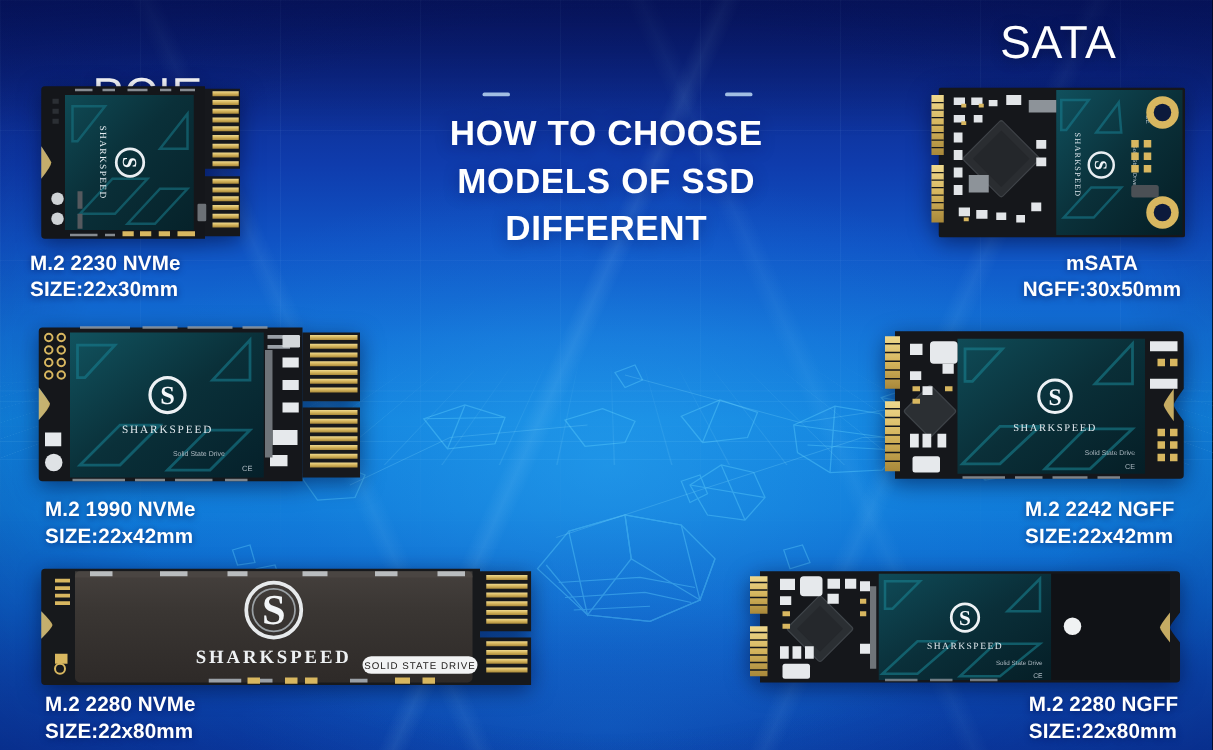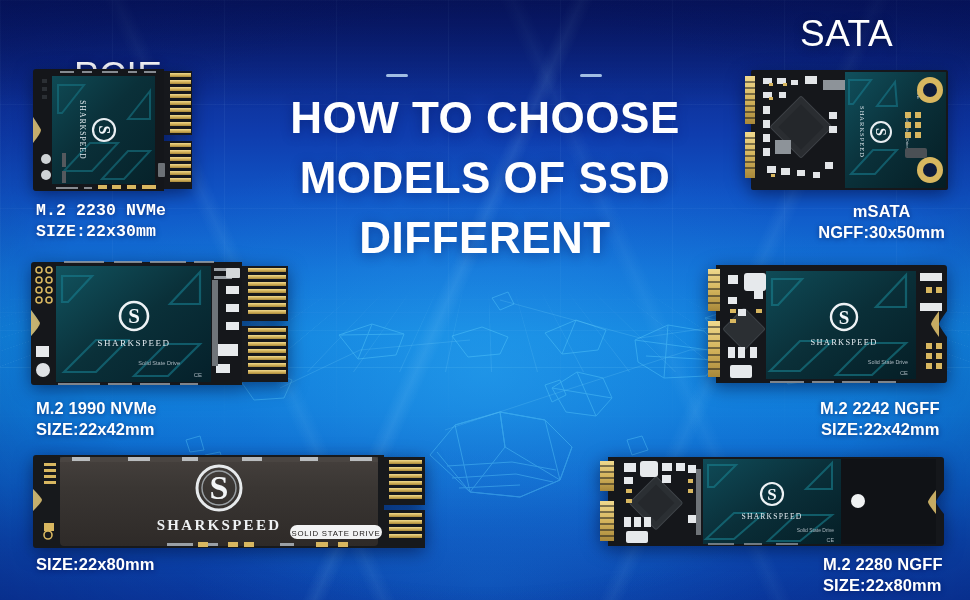--- a/index.html
+++ b/index.html
@@ -72,44 +72,44 @@
     position:absolute;color:#fff;font-size:37px;letter-spacing:.5px;
     font-weight:400;text-shadow:0 2px 10px rgba(0,0,0,.35);white-space:nowrap;
   }
   #head-pcie{left:74px;top:13px;margin-top:42px;}
   #head-sata{left:800px;top:13px;}
 
   
   #title-block{
     position:absolute;left:50%;top:88px;transform:translateX(-50%);
     width:460px;text-align:center;color:#fff;
-    font-weight:bold;font-size:44px;line-height:1.36;letter-spacing:.5px;
+    font-weight:bold;font-size:28px;line-height:1.36;letter-spacing:.5px;
     text-shadow:0 2px 12px rgba(4,20,90,.45);
   }
   #title-block .tline{display:block;white-space:nowrap;}
   .tick{
     position:absolute;top:74px;width:22px;height:3px;background:#bcd9f5;opacity:.85;border-radius:2px;
   }
   #tick-left{left:386px;}
   #tick-right{left:580px;}
 
   
   .caption{
     position:absolute;color:#fff;font-size:16.5px;font-weight:bold;line-height:1.26;
     text-shadow:0 1px 5px rgba(2,14,70,.55);white-space:nowrap;letter-spacing:.1px;
   }
   .caption .cl{display:block;}
   .cap-left{text-align:left;}
   .cap-right{text-align:center;}
 
-  #cap-2230{left:36px;top:201px;font-family:Liberation Mono, monospace;}
+  #cap-2230{left:24px;top:201px;}
   #cap-2242n{left:36px;top:398px;}
   #cap-2280n{left:36px;top:554px;}
   #cap-msata{right:25px;top:201px;}
-  #cap-2242g{left:820px;top:398px;text-align:right;}
+  #cap-2242g{left:820px;top:398px;}
   #cap-2280g{left:823px;top:554px;}
 
   
   .board{position:absolute;}
   .board svg{display:block;width:100%;height:100%;
     filter:drop-shadow(0 4px 9px rgba(0,8,48,.55));}
 
   #ssd-2230 {left:32px; top:67px;  width:163px;height:126px;}
   #ssd-msata{left:745px;top:70px;  width:203px;height:120px;}
   #ssd-2242n{left:30px; top:260px; width:260px;height:127px;}
@@ -619,20 +619,21 @@
             <rect x="357" y="42" width="33" height="4"></rect>
           <rect x="357" y="60" width="33" height="4"></rect>
             <rect x="357" y="67" width="33" height="4"></rect>
           <rect x="357" y="74" width="33" height="4"></rect>
             <rect x="357" y="81" width="33" height="4"></rect>
         </g>
       </g>
     </svg>
   </div>
   <div class="caption cap-left" id="cap-2280n">
+    <span class="cl">M.2 2280 NVMe</span>
     <span class="cl">SIZE:22x80mm</span>
   </div>
 
   <div class="board" id="ssd-2280g">
     <svg viewBox="0 0 345 93" aria-hidden="true">
       <defs>
         <linearGradient id="g2280g" x1="0" y1="0" x2="1" y2="1">
           <stop offset="0%" stop-color="#0f4b58"></stop>
             <stop offset="50%" stop-color="#0a2f39"></stop>
             <stop offset="100%" stop-color="#051e26"></stop>

